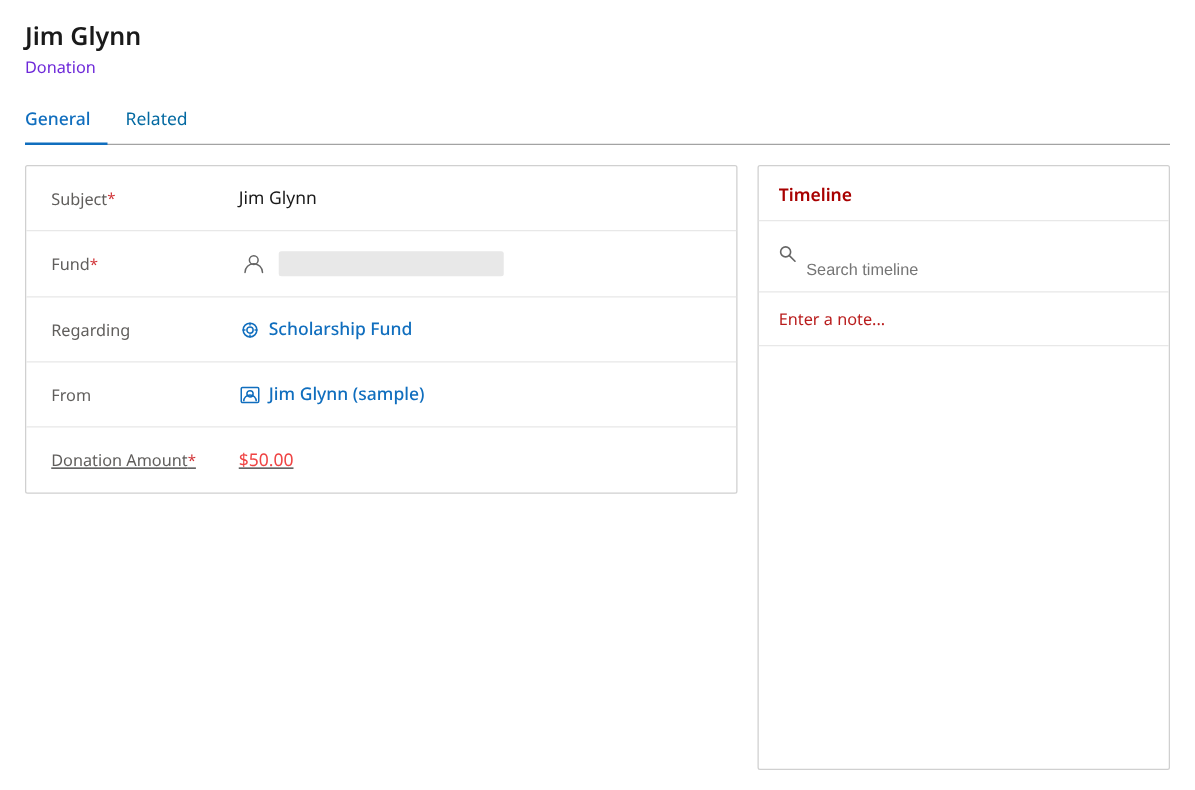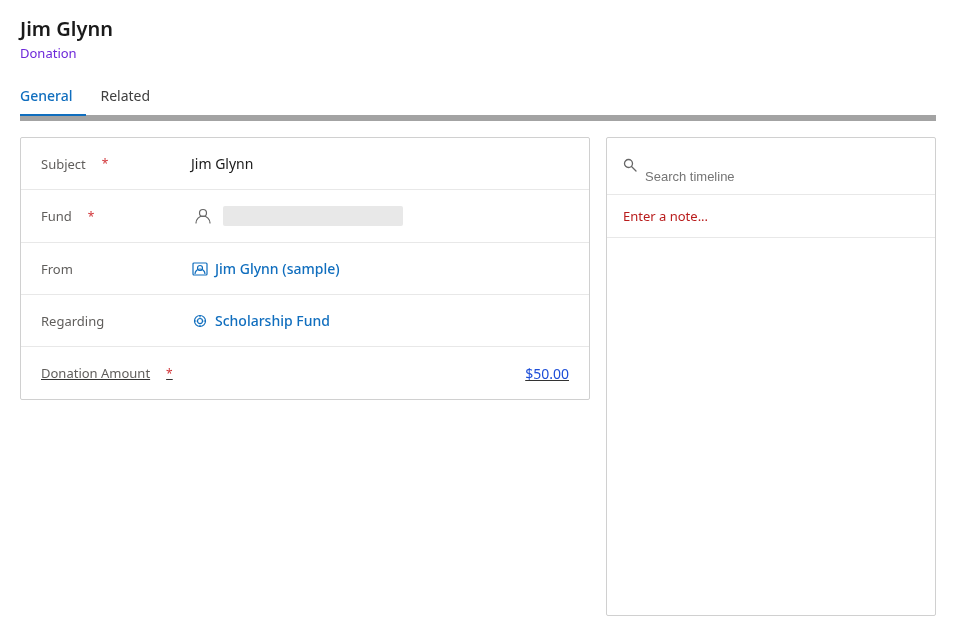--- a/index.html
+++ b/index.html
@@ -34,29 +34,29 @@
     }
 
     .record-subtitle {
       font-size: 13px;
       color: #6d28d9;
       margin-top: 2px;
     }
 
     .tabs-bar {
       display: flex;
-      border-bottom: 6px solid #a3a3a3;
+      border-bottom: 1px solid #a3a3a3;
       margin-top: 16px;
     }
 
     .tab {
       padding: 8px 14px 10px 14px;
       font-size: 14px;
       cursor: pointer;
-      color: #404040;
+      color: #0369a1;
       position: relative;
     }
 
     .tab.active {
       color: #106ebe;
       font-weight: 500;
     }
 
     .tab.active::after {
       content: '';
@@ -98,21 +98,21 @@
       border-bottom: none;
       text-decoration: underline;
     }
 
     .field-label {
       flex: 0 0 150px;
       font-size: 13px;
       color: #605e5c;
       display: flex;
       align-items: center;
-      gap: 16px;
+      gap: 0;
     }
 
     .field-label .required-star {
       color: #d13438;
       font-size: 12px;
     }
 
     .field-value {
       flex: 1;
       font-size: 14px;
@@ -145,23 +145,22 @@
 
     .owner-bar {
       height: 20px;
       width: 180px;
       background: #e8e8e8;
       border-radius: 2px;
     }
 
     .amount-value {
       font-size: 14px;
-      color: #1d4ed8;
+      color: #ef4444;
       font-weight: 400;
-      text-align: right;
     }
 
     .link-icon {
       width: 18px;
       height: 18px;
       display: inline-flex;
       align-items: center;
       justify-content: center;
     }
 
@@ -262,62 +261,63 @@
                   <path d="M2 16c0-3.866 3.134-7 7-7s7 3.134 7 7" stroke="#666" stroke-width="1.2" fill="none" stroke-linecap="round"></path>
                 </svg>
               </div>
               <div class="owner-bar"></div>
             </div>
           </div>
         </div>
 
         <div class="form-row">
           <div class="field-label">
+            <span>Regarding</span>
+          </div>
+          <div class="field-value link">
+            <span class="link-icon">
+              <svg width="16" height="16" viewBox="0 0 16 16" fill="none" xmlns="http://www.w3.org/2000/svg">
+                <circle cx="8" cy="8" r="5.5" stroke="#106ebe" stroke-width="1.2" fill="none"></circle>
+                <circle cx="8" cy="8" r="2.5" stroke="#106ebe" stroke-width="1.2" fill="none"></circle>
+                <path d="M8 2.5v1.5M8 12v1.5M2.5 8h1.5M12 8h1.5" stroke="#106ebe" stroke-width="1.2" stroke-linecap="round"></path>
+              </svg>
+            </span>
+            <span>Scholarship Fund</span>
+          </div>
+        </div>
+
+        <div class="form-row">
+          <div class="field-label">
             <span>From</span>
           </div>
           <div class="field-value link">
             <span class="link-icon">
               <svg width="16" height="16" viewBox="0 0 16 16" fill="none" xmlns="http://www.w3.org/2000/svg">
                 <rect x="1" y="2" width="14" height="12" rx="1" stroke="#106ebe" stroke-width="1.2" fill="none"></rect>
                 <circle cx="8" cy="7" r="2.5" stroke="#106ebe" stroke-width="1.2" fill="none"></circle>
                 <path d="M3 13c0-2.76 2.24-5 5-5s5 2.24 5 5" stroke="#106ebe" stroke-width="1.2" fill="none"></path>
               </svg>
             </span>
             <span>Jim Glynn (sample)</span>
           </div>
         </div>
 
         <div class="form-row">
           <div class="field-label">
-            <span>Regarding</span>
-          </div>
-          <div class="field-value link">
-            <span class="link-icon">
-              <svg width="16" height="16" viewBox="0 0 16 16" fill="none" xmlns="http://www.w3.org/2000/svg">
-                <circle cx="8" cy="8" r="5.5" stroke="#106ebe" stroke-width="1.2" fill="none"></circle>
-                <circle cx="8" cy="8" r="2.5" stroke="#106ebe" stroke-width="1.2" fill="none"></circle>
-                <path d="M8 2.5v1.5M8 12v1.5M2.5 8h1.5M12 8h1.5" stroke="#106ebe" stroke-width="1.2" stroke-linecap="round"></path>
-              </svg>
-            </span>
-            <span>Scholarship Fund</span>
-          </div>
-        </div>
-
-        <div class="form-row">
-          <div class="field-label">
             <span>Donation Amount</span>
             <span class="required-star">*</span>
           </div>
           <div class="field-value amount-value">$50.00</div>
         </div>
 
       </div>
     </div>
 
     <div class="timeline-panel">
+      <div class="timeline-header">Timeline</div>
 
       <div class="timeline-search">
         <span class="timeline-search-icon">
           <svg width="14" height="14" viewBox="0 0 14 14" fill="none" xmlns="http://www.w3.org/2000/svg">
             <circle cx="5.5" cy="5.5" r="4" stroke="#666" stroke-width="1.3" fill="none"></circle>
             <line x1="8.5" y1="8.5" x2="13" y2="13" stroke="#666" stroke-width="1.3" stroke-linecap="round"></line>
           </svg>
         </span>
         <input type="text" placeholder="Search timeline" style="">
       </div>

